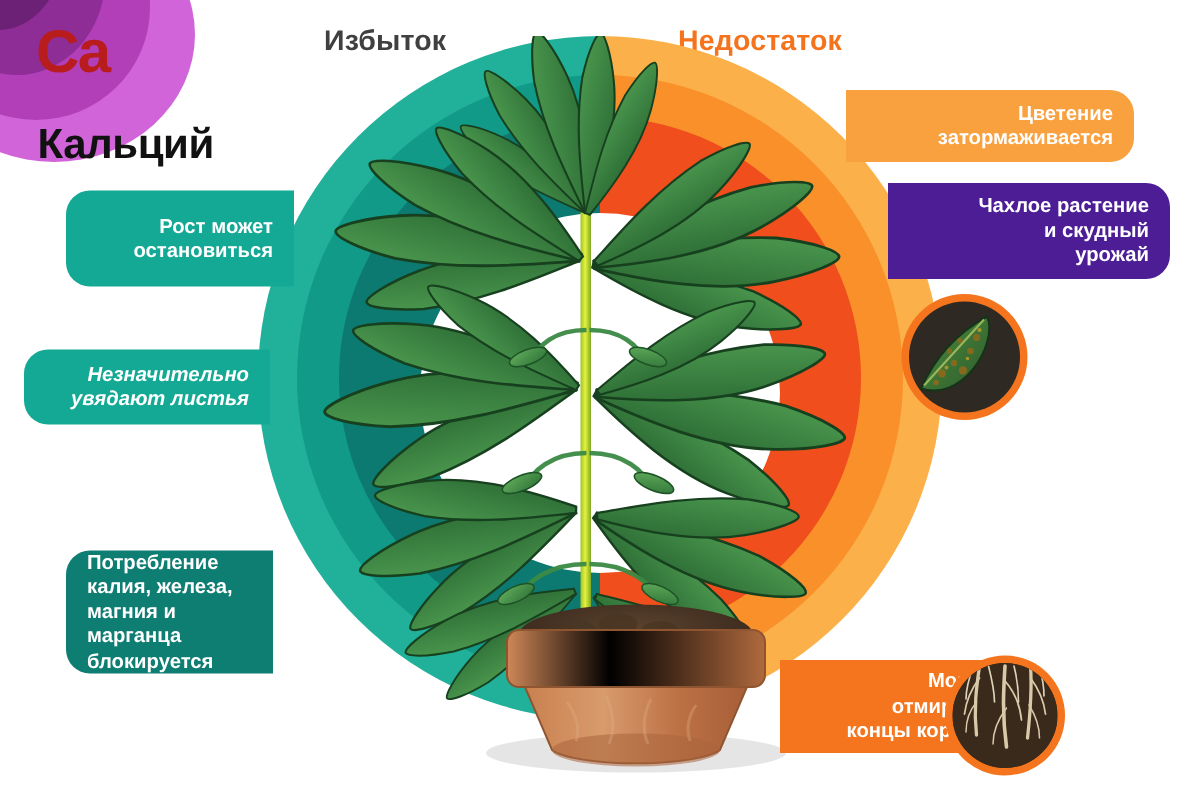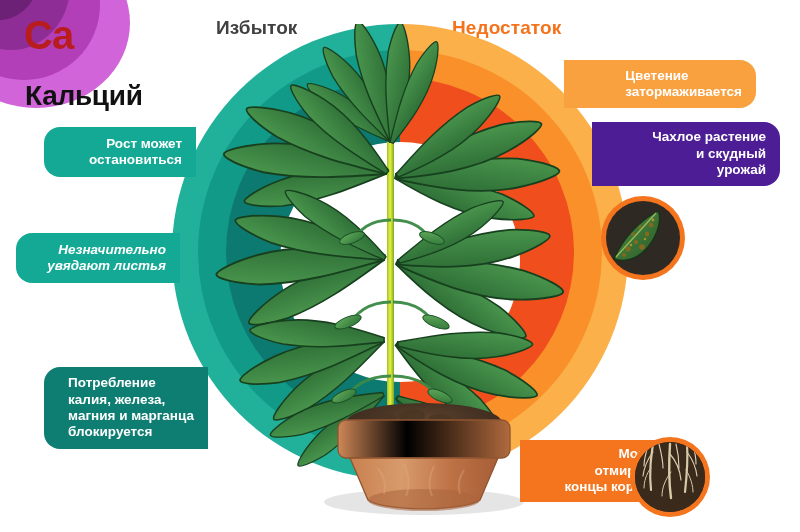--- a/index.html
+++ b/index.html
@@ -295,38 +295,38 @@
     <path d="M178,434 L196,476 a58,12 0 0 0 112,0 L326,434 Z" fill="url(#gPot)" stroke="#8f5430" stroke-width="1.3"></path>
     <ellipse cx="252" cy="476" rx="56" ry="11" fill="#a9643c" opacity=".55"></ellipse>
     <g stroke="#e0ae86" stroke-width="2" opacity=".35" fill="none">
       <path d="M206,444 q10,14 6,26"></path>
         <path d="M232,440 q8,18 2,32"></path>
       <path d="M262,442 q-8,16 -2,30"></path>
         <path d="M292,446 q-8,12 -4,24"></path>
     </g>
   </svg>
 
-  <div class="pill left" style="left:44px; top:127px; width:152px; height:50px; background:#14a995;">
+  <div class="pill left" style="left:44px; top:127px; width:152px; height:64px; background:#14a995;">
     <span style="white-space:pre-line">Рост может
 остановиться</span>
   </div>
 
   <div class="pill left" style="left:16px; top:233px; width:164px; height:50px; background:#14a995;font-style:italic;">
     <span style="white-space:pre-line">Незначительно
 увядают листья</span>
   </div>
 
-  <div class="pill left" style="left:44px; top:367px; width:164px; height:82px; background:#0e7d72;">
+  <div class="pill left" style="left:44px; top:367px; width:138px; height:82px; background:#0e7d72;">
     <span style="white-space:pre-line; text-align:left;">Потребление
 калия, железа,
 магния и марганца
 блокируется</span>
   </div>
 
-  <div class="pill right" style="left:564px; top:60px; width:192px; height:48px; background:#f9a03f; justify-content:flex-end; ">
+  <div class="pill right" style="left:564px; top:60px; width:192px; height:48px; background:#f9a03f; justify-content:flex-end; text-align:right;">
     <span style="white-space:pre-line">Цветение
 затормаживается</span>
   </div>
 
   <div class="pill right" style="left:592px; top:122px; width:188px; height:64px; background:#4c1d95; justify-content:flex-end; text-align:right;">
     <span style="white-space:pre-line">Чахлое растение
 и скудный
 урожай</span>
   </div>
 

